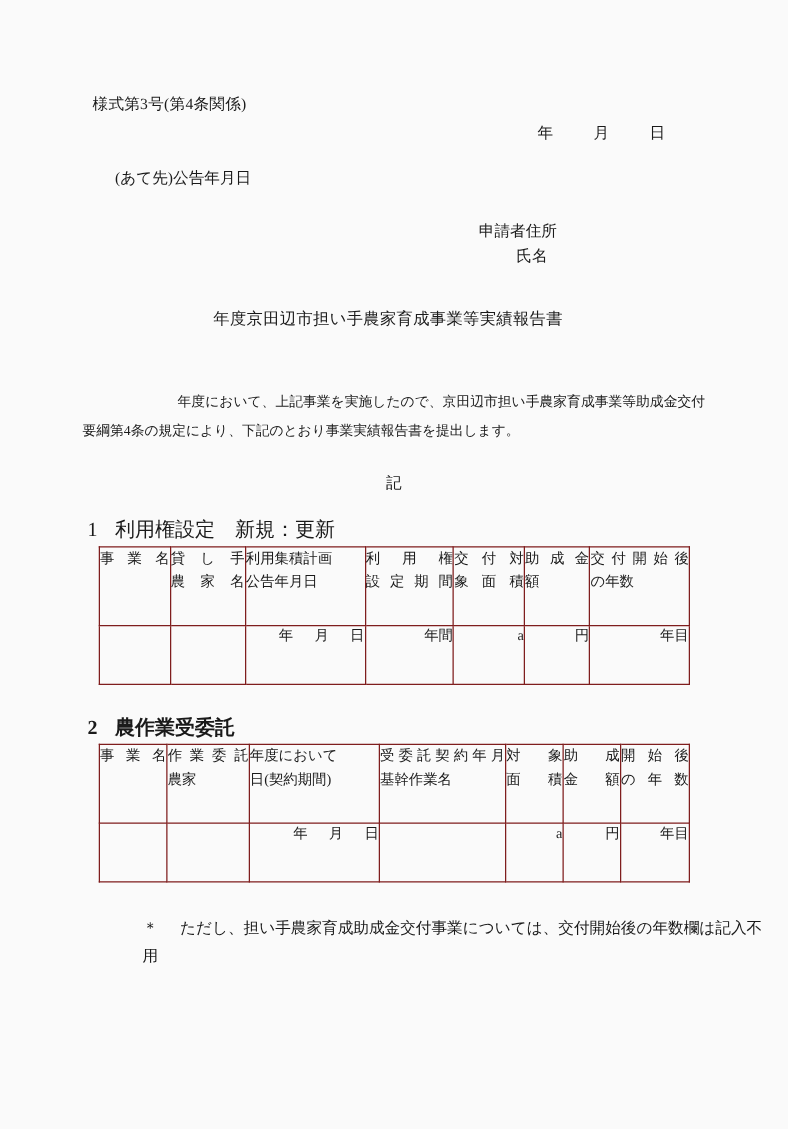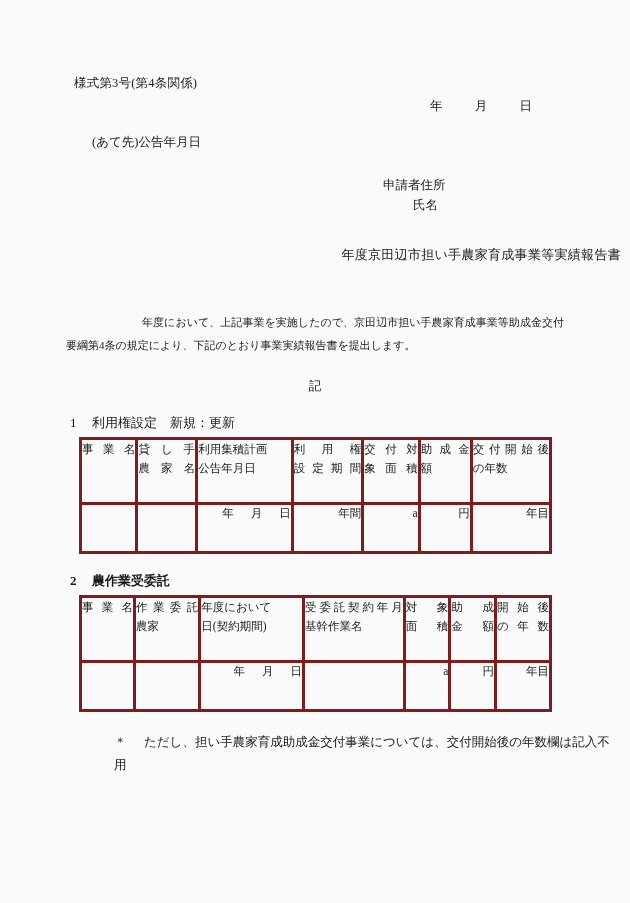--- a/index.html
+++ b/index.html
@@ -63,21 +63,21 @@
     padding-left: 30px;
     font-family: Liberation Serif, serif;
   }
 
   
   .doc-title {
     position: absolute;
     left: 0;
     top: 246px;
     width: 621px;
-    text-align: right;
+    text-align: center;
     font-size: 13px;
     letter-spacing: 0.3px;
     white-space: nowrap;
   }
 
   
   .body-para {
     position: absolute;
     left: 66px;
     top: 311px;
@@ -96,42 +96,42 @@
     top: 378px;
     width: 630px;
     text-align: center;
     font-size: 12.5px;
   }
 
   
   .section-heading {
     position: absolute;
     left: 70px;
-    font-size: 13px;
+    font-size: 16px;
     white-space: nowrap;
   }
   .section-heading .num { display: inline-block; width: 22px; }
   #sec1-heading { top: 414px; }
   #sec2-heading { top: 572px; font-weight: bold; }
 
   
   table.form-table {
     position: absolute;
     left: 79px;
     border-collapse: collapse;
     table-layout: fixed;
     width: 473px;
     font-size: 11.5px;
   }
   #table-1 { top: 437px; }
   #table-2 { top: 595px; }
 
   table.form-table td,
   table.form-table th {
-    border: 3px solid #7f1d1d;
+    border: 1px solid #7f1d1d;
     padding: 0;
     vertical-align: top;
     font-weight: normal;
   }
 
   th.hcell {
     height: 62px;
     padding: 7px 5px 0 5px;
     text-align: left;
     line-height: 19px;

